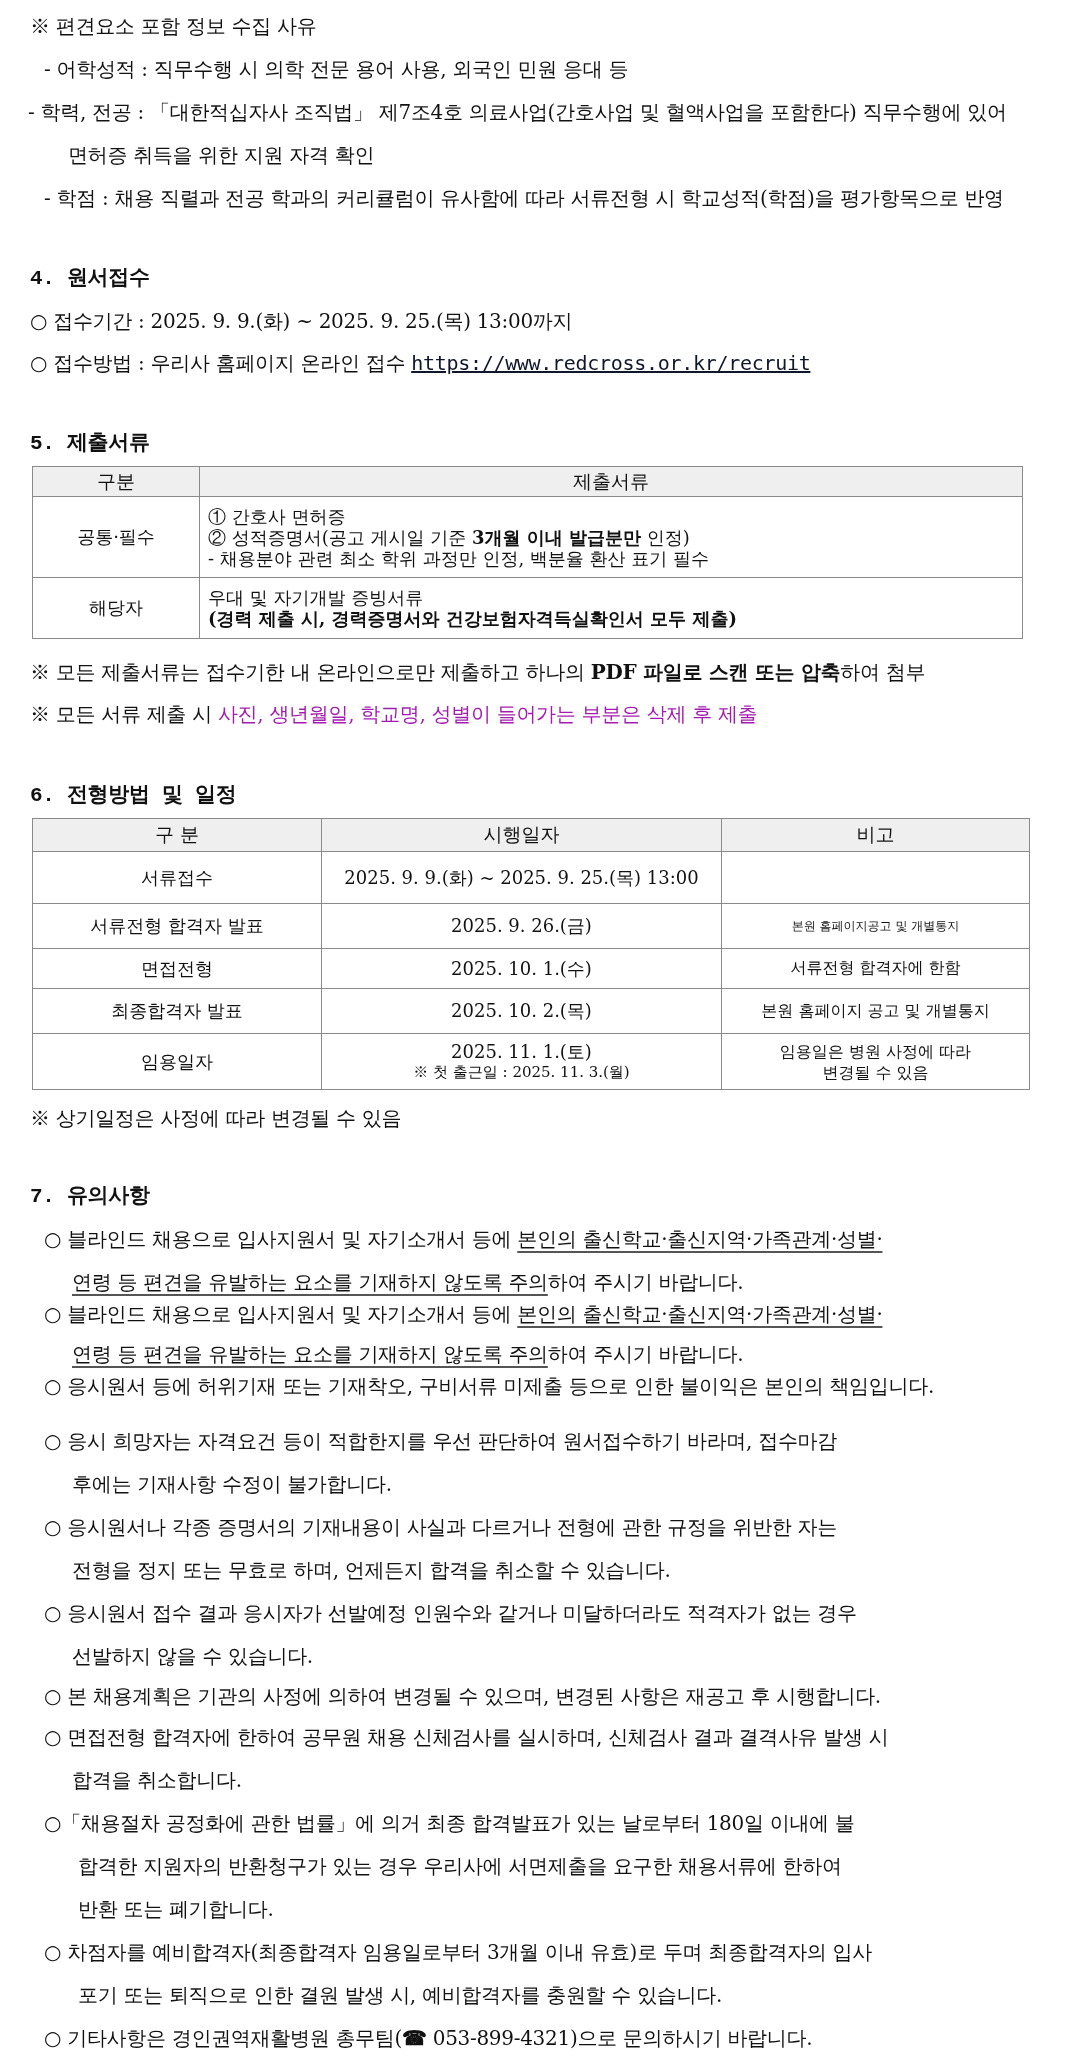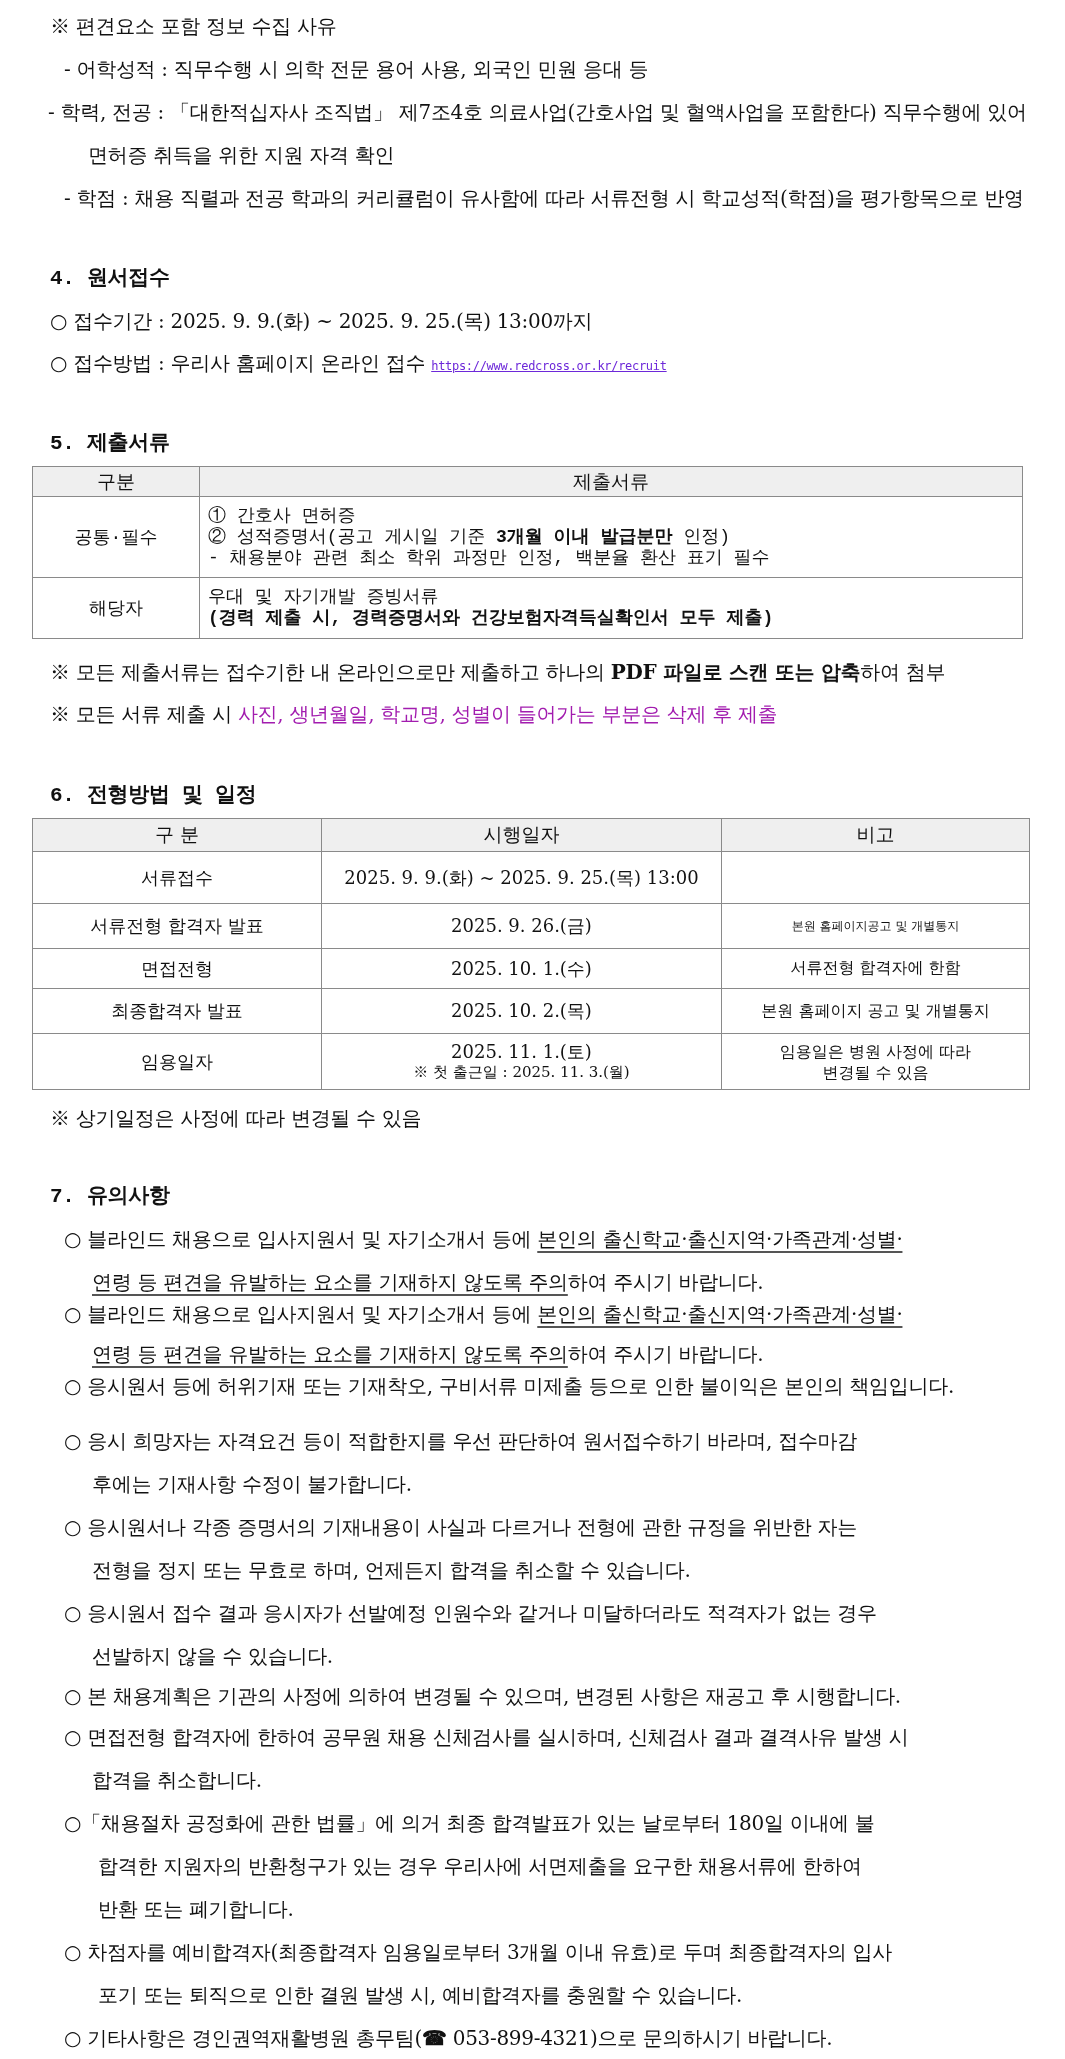--- a/index.html
+++ b/index.html
@@ -1,22 +1,22 @@
 <!DOCTYPE html>
 <html><head>
 <meta charset="utf-8">
 <style>
   html, body { margin:0; padding:0; background:#ffffff; }
   body { width:1065px; height:2059px; position:relative; overflow:hidden;
          font-family:"DejaVu Serif", "Liberation Serif", serif; color:#111; }
-  .line { position:absolute; white-space:nowrap; font-size:20px; line-height:28px; letter-spacing:-0.3px;margin-left:20px; }
+  .line { position:absolute; white-space:nowrap; font-size:20px; line-height:28px; letter-spacing:-0.3px; }
   .sec { font-size:21px; font-weight:bold; font-family:Liberation Mono, monospace; }
   .bold { font-weight:bold; }
   .red { color:#a21caf; font-weight:normal; }
-  .link { color:#6d28d9; text-decoration:underline; font-family:"DejaVu Sans Mono", monospace; font-size:12px; }
+  .link { color:#0f172a; text-decoration:underline; font-family:"DejaVu Sans Mono", monospace; font-size:20px; }
   .ul { text-decoration:underline; text-decoration-thickness:2px; text-underline-offset:5px; text-decoration-color:#555; }
   table { position:absolute; border-collapse:collapse; font-size:18px; }
   td, th { border:1.5px solid #8a8a8a; padding:0 8px; }
   th { background:#efefef; font-weight:normal; font-size:19px; text-align:center; }
   .c { text-align:center; }
   .sub { font-size:15px; display:block; line-height:20px; }
   .cellline { display:block; line-height:21px; white-space:nowrap; }
 </style>
 </head>
 <body>
@@ -27,21 +27,21 @@
 <div class="line" style="left:68px;top:141px;">면허증 취득을 위한 지원 자격 확인</div>
 <div class="line" style="left:44px;top:184px;">- 학점 : 채용 직렬과 전공 학과의 커리큘럼이 유사함에 따라 서류전형 시 학교성적(학점)을 평가항목으로 반영</div>
 
 <div class="line sec" style="left:30px;top:265px;">4. 원서접수</div>
 <div class="line" style="left:30px;top:307px;">○ 접수기간 : 2025. 9. 9.(화) ~ 2025. 9. 25.(목) 13:00까지</div>
 <div class="line" style="left:30px;top:349px;">
   <span>○ 접수방법 : 우리사 홈페이지 온라인 접수 </span><a class="link">https://www.redcross.or.kr/recruit</a>
 </div>
 
 <div class="line sec" style="left:30px;top:430px;">5. 제출서류</div>
-<table style="left:32px;top:466px;width:991px;font-family:Liberation Mono, monospace;">
+<table style="left:32px;top:466px;width:991px;">
   <tbody>
       <tr style="height:30px;">
     <th style="width:150px;">구분</th>
     <th>제출서류</th>
   </tr>
   <tr style="height:81px;">
     <td class="c">공통·필수</td>
     <td>
       <span class="cellline">① 간호사 면허증</span>
       <span class="cellline"><span>② 성적증명서(공고 게시일 기준 </span><b>3개월 이내 발급분만</b><span> 인정)</span></span>

